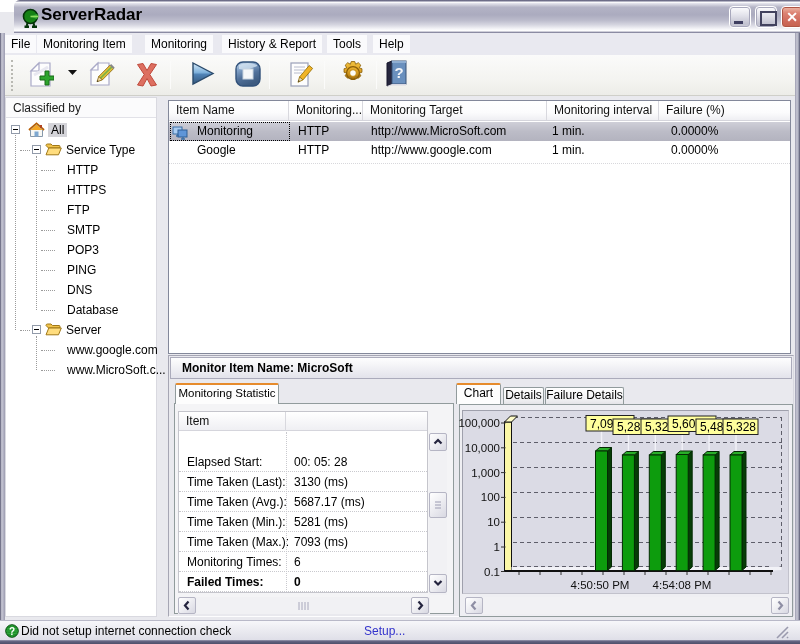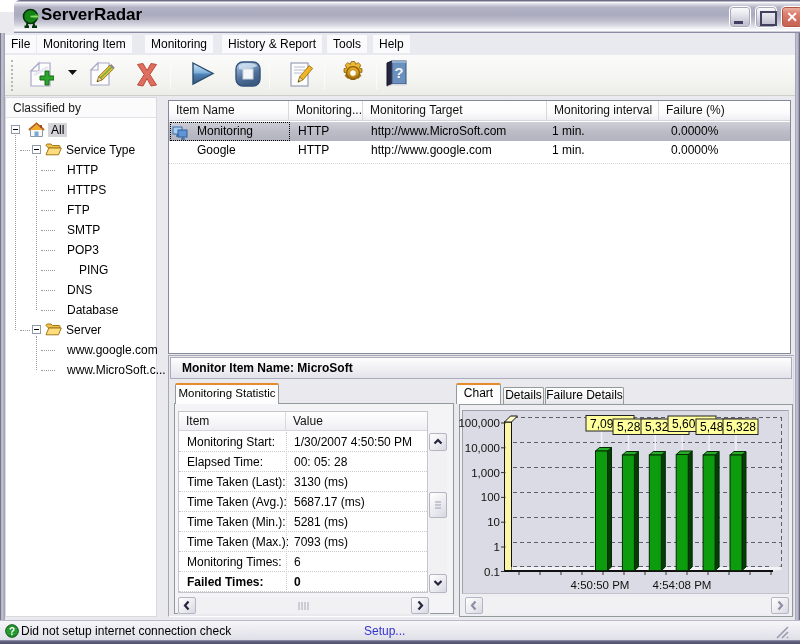--- a/index.html
+++ b/index.html
@@ -230,21 +230,21 @@
   <div class="doth" style="left:35px; top:252px; width:14px;"></div>
   <div class="doth" style="left:35px; top:272px; width:14px;"></div>
 
   <div class="trow" style="top:22px; left:42px;"><span class="tsel">All</span></div>
   <div class="trow" style="top:42px; left:60px;">Service Type</div>
   <div class="trow" style="top:62px; left:61px;">HTTP</div>
   <div class="trow" style="top:82px; left:61px;">HTTPS</div>
   <div class="trow" style="top:102px; left:61px;">FTP</div>
   <div class="trow" style="top:122px; left:61px;">SMTP</div>
   <div class="trow" style="top:142px; left:61px;">POP3</div>
-  <div class="trow" style="top:162px; left:61px;margin-left:12px;">PING</div>
+  <div class="trow" style="top:162px; left:61px;">PING</div>
   <div class="trow" style="top:182px; left:61px;">DNS</div>
   <div class="trow" style="top:202px; left:61px;">Database</div>
   <div class="trow" style="top:222px; left:60px;">Server</div>
   <div class="trow" style="top:242px; left:61px;">www.google.com</div>
   <div class="trow" style="top:262px; left:61px;">www.MicroSoft.c...</div>
 
   <div class="pmbox" style="left:5px; top:27px;"></div>
   <div class="pmbox" style="left:26px; top:47px;"></div>
   <div class="pmbox" style="left:26px; top:227px;"></div>
 
@@ -298,24 +298,22 @@
   <div id="rowsep"></div>
 </div>
 
 <div class="abs" id="bgroup">
   <div id="bg-head">Monitor Item Name: MicroSoft</div>
   <div class="tab-act" style="left:6px; top:27px; width:104px; height:21px; font-size:11.5px;">Monitoring Statistic</div>
   <div id="statpanel">
     <div id="stattbl">
       <div class="shead">
         <div class="hc" style="left:0; width:107px;">Item</div>
-        <div class="hc" style="left:107px; width:141px; border-right:none;">Value</div>
       </div>
-      <div class="srow" style="top:20px;"><span style="padding-left:8px;">Monitoring Start:</span><span class="scol2">1/30/2007 4:50:50 PM</span></div>
-      <div class="srow" style="top:40px;"><span style="padding-left:8px;">Elapsed Time:</span><span class="scol2">00: 05: 28</span></div>
+      <div class="srow" style="top:40px;"><span style="padding-left:8px;">Elapsed Start:</span><span class="scol2">00: 05: 28</span></div>
       <div class="srow" style="top:60px;"><span style="padding-left:8px;">Time Taken (Last):</span><span class="scol2">3130 (ms)</span></div>
       <div class="srow" style="top:80px;"><span style="padding-left:8px;">Time Taken (Avg.):</span><span class="scol2">5687.17 (ms)</span></div>
       <div class="srow" style="top:100px;"><span style="padding-left:8px;">Time Taken (Min.):</span><span class="scol2">5281 (ms)</span></div>
       <div class="srow" style="top:120px;"><span style="padding-left:8px;">Time Taken (Max.):</span><span class="scol2">7093 (ms)</span></div>
       <div class="srow" style="top:140px;"><span style="padding-left:8px;">Monitoring Times:</span><span class="scol2">6</span></div>
       <div class="srow" style="top:160px;font-weight:bold;"><span style="padding-left:8px;">Failed Times:</span><span class="scol2">0</span></div>
       <div id="statvline"></div>
     </div>
 
     <div class="sb-track" style="left:254px; top:29px; width:18px; height:162px;"></div>

